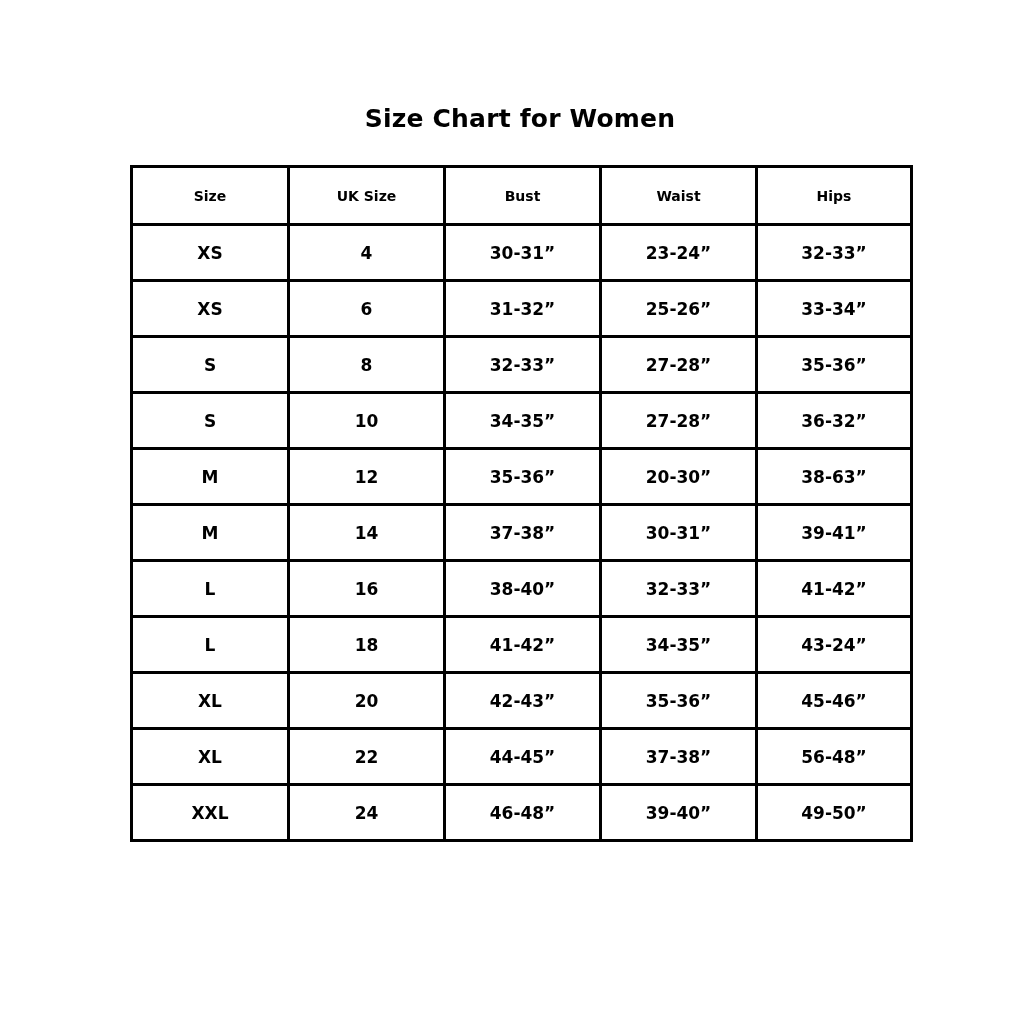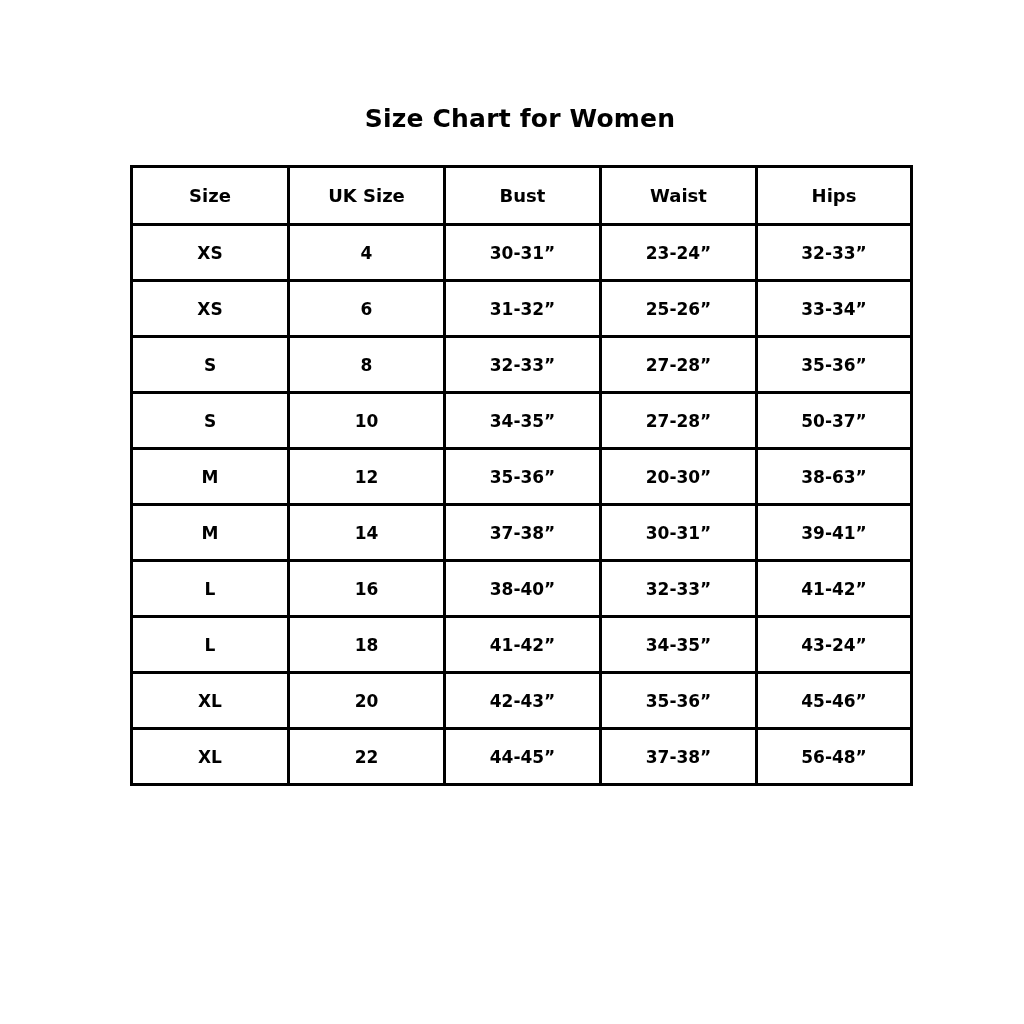--- a/index.html
+++ b/index.html
@@ -48,21 +48,21 @@
     text-align: center;
     vertical-align: middle;
     font-weight: bold;
     font-size: 17px;
     color: #000000;
     height: 56px;
     padding: 0 4px;
     box-sizing: border-box;
   }
   table.size-table th {
-    font-size: 18px;
+    font-size: 14px;
     height: 58px;
   }
   table.size-table col.c0 { width: 157px; }
   table.size-table col.c1 { width: 156px; }
   table.size-table col.c2 { width: 156px; }
   table.size-table col.c3 { width: 156px; }
   table.size-table col.c4 { width: 155px; }
 </style>
 </head>
 <body>
@@ -109,21 +109,21 @@
           <td>8</td>
           <td>32-33”</td>
           <td>27-28”</td>
           <td>35-36”</td>
         </tr>
         <tr>
           <td>S</td>
           <td>10</td>
           <td>34-35”</td>
           <td>27-28”</td>
-          <td>50-37”</td>
+          <td>36-32”</td>
         </tr>
         <tr>
           <td>M</td>
           <td>12</td>
           <td>35-36”</td>
           <td>20-30”</td>
           <td>38-63”</td>
         </tr>
         <tr>
           <td>M</td>
@@ -153,17 +153,24 @@
           <td>35-36”</td>
           <td>45-46”</td>
         </tr>
         <tr>
           <td>XL</td>
           <td>22</td>
           <td>44-45”</td>
           <td>37-38”</td>
           <td>56-48”</td>
         </tr>
+        <tr>
+          <td>XXL</td>
+          <td>24</td>
+          <td>46-48”</td>
+          <td>39-40”</td>
+          <td>49-50”</td>
+        </tr>
       </tbody>
     </table>
   </div>
 
 </div>
 
 </body></html>

